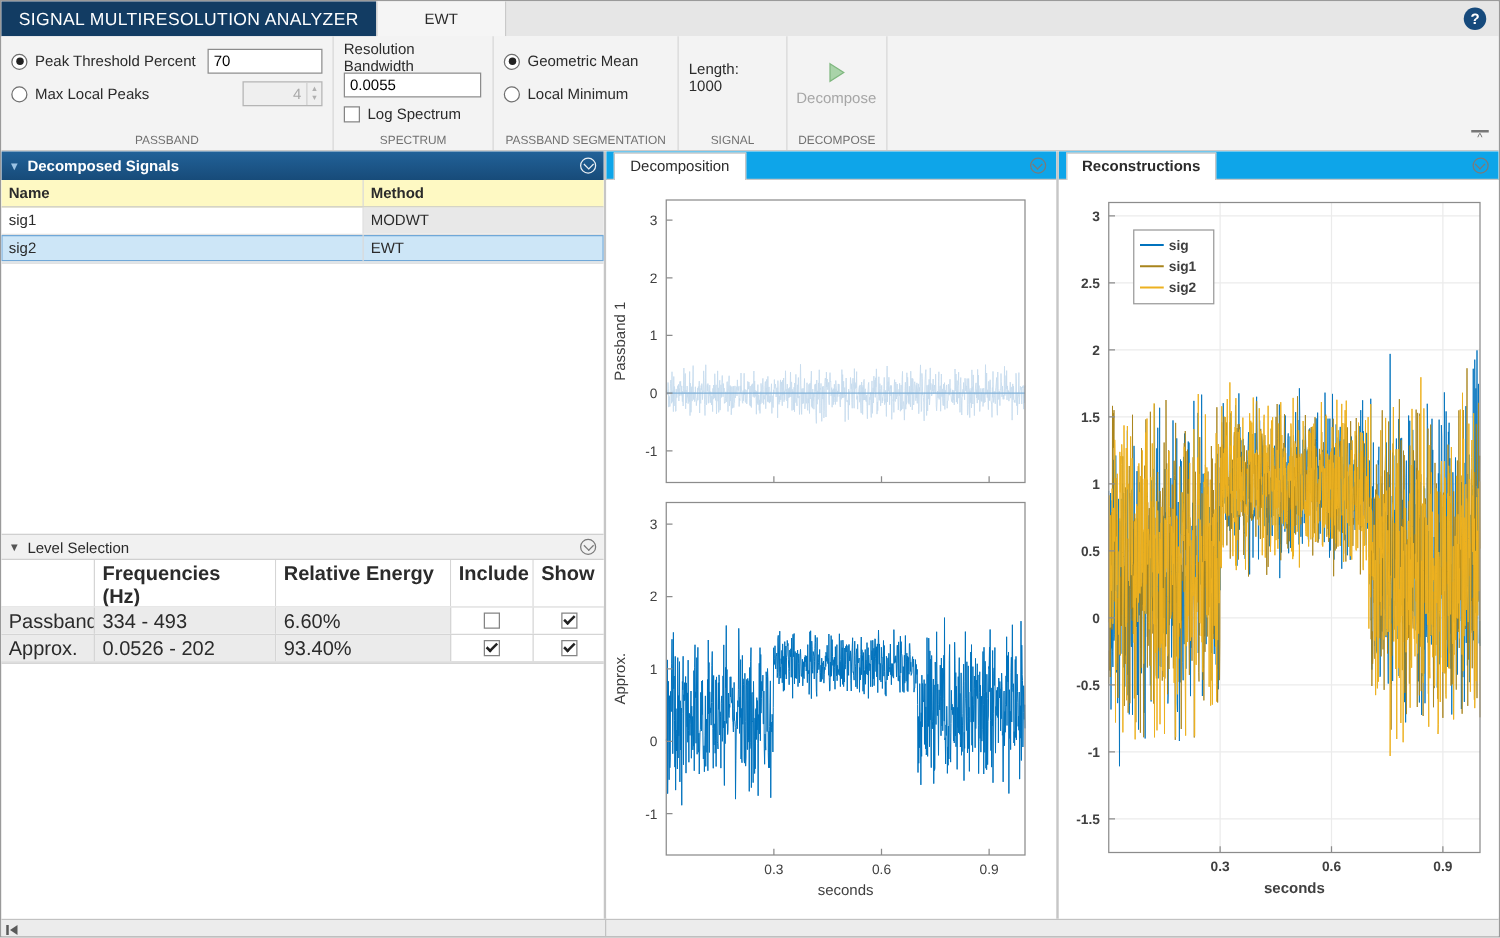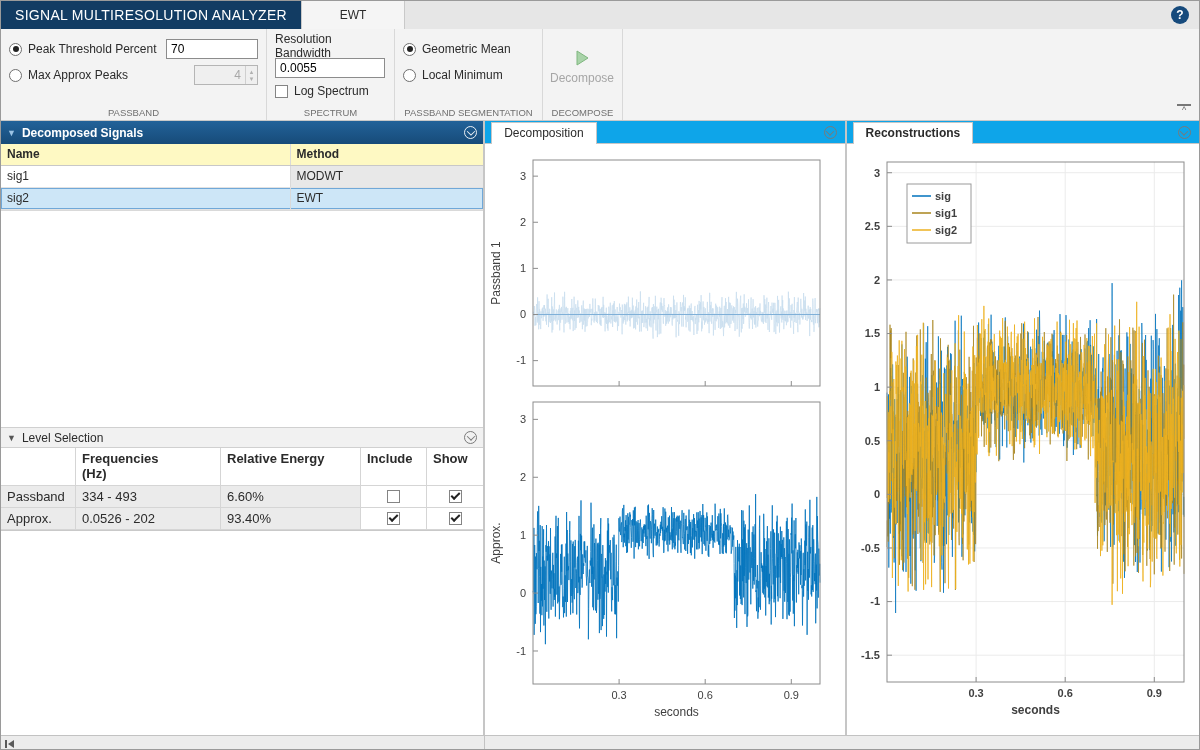--- a/index.html
+++ b/index.html
@@ -64,21 +64,21 @@
   .ds-cell { padding:3px 6px; overflow:hidden; white-space:nowrap; }
   .cell-name { width:290px; border-right:1px solid #d9d9d9; }
   .cell-method { width:193px; }
   .ds-row:not(.hdr) .cell-method { background:#e8e8e8; }
   .ds-row.checked { background:#cde6f7; box-shadow:inset 0 0 0 1px #70a8d8; }
   .ds-row.checked .cell-method { background:transparent; }
 
   .level-section { position:absolute; top:306px; left:0; right:0; }
   .level-header { height:21px; background:#f1f1f1; border-top:1px solid #d0d0d0; border-bottom:1px solid #d0d0d0; display:flex; align-items:center; gap:6px; padding:0 6px; }
   .level-header .tri { color:#555; font-size:9px; }
-  .ls-table { width:483px; border-bottom:1px solid #c9c9c9; font-size:13px; }
+  .ls-table { width:483px; border-bottom:1px solid #c9c9c9; font-size:16px; }
   .ls-row { display:flex; border-bottom:1px solid #d5d5d5; }
   .ls-cell { border-right:1px solid #d5d5d5; padding:3px 6px; overflow:hidden; }
   .ls-hdr .ls-cell { font-weight:bold; background:#fff; }
   .ls-hdr { height:38px; }
   .ls-data { height:22px; }
   .col-row { width:75px; }
   .col-freq { width:145px; }
   .col-energy { width:140px; }
   .col-include { width:66px; }
   .col-show { width:57px; border-right:none; }
@@ -117,21 +117,21 @@
   <div class="toolstrip">
 
     <div class="ts-section sec-passband">
       <div class="ts-row">
         <span class="radio checked"></span>
         <span class="ts-text">Peak Threshold Percent</span>
         <input class="ts-input" value="70" style="">
       </div>
       <div class="ts-row">
         <span class="radio"></span>
-        <span class="ts-text">Max Approx Peaks</span>
+        <span class="ts-text">Max Local Peaks</span>
         <div class="spinner">
           <span class="spin-val">4</span>
           <span class="spin-arrows">
               <span>▲</span>
               <span>▼</span>
             </span>
         </div>
       </div>
       <div class="ts-label">PASSBAND</div>
     </div>
@@ -155,20 +155,26 @@
         <span class="radio checked"></span>
         <span class="ts-text">Geometric Mean</span>
       </div>
       <div class="ts-row">
         <span class="radio"></span>
         <span class="ts-text">Local Minimum</span>
       </div>
       <div class="ts-label">PASSBAND SEGMENTATION</div>
     </div>
 
+    <div class="ts-section sec-signal">
+      <div class="ts-row" style="height:52px; justify-content:center;">
+        <span class="ts-text">Length: 1000</span>
+      </div>
+      <div class="ts-label">SIGNAL</div>
+    </div>
 
     <div class="ts-section sec-decompose">
       <div class="decompose-btn">
         <svg width="18" height="18" viewBox="0 0 18 18">
           <polygon points="4,2 15,9 4,16" fill="#a9d3a9" stroke="#7fb77f" stroke-width="1"></polygon>
         </svg>
         <span>Decompose</span>
       </div>
       <div class="ts-label">DECOMPOSE</div>
     </div>

